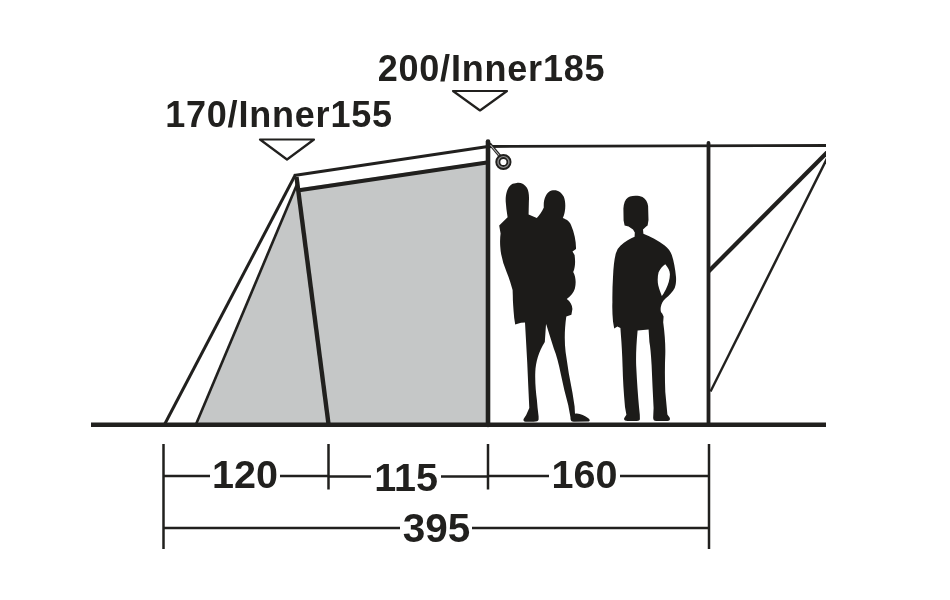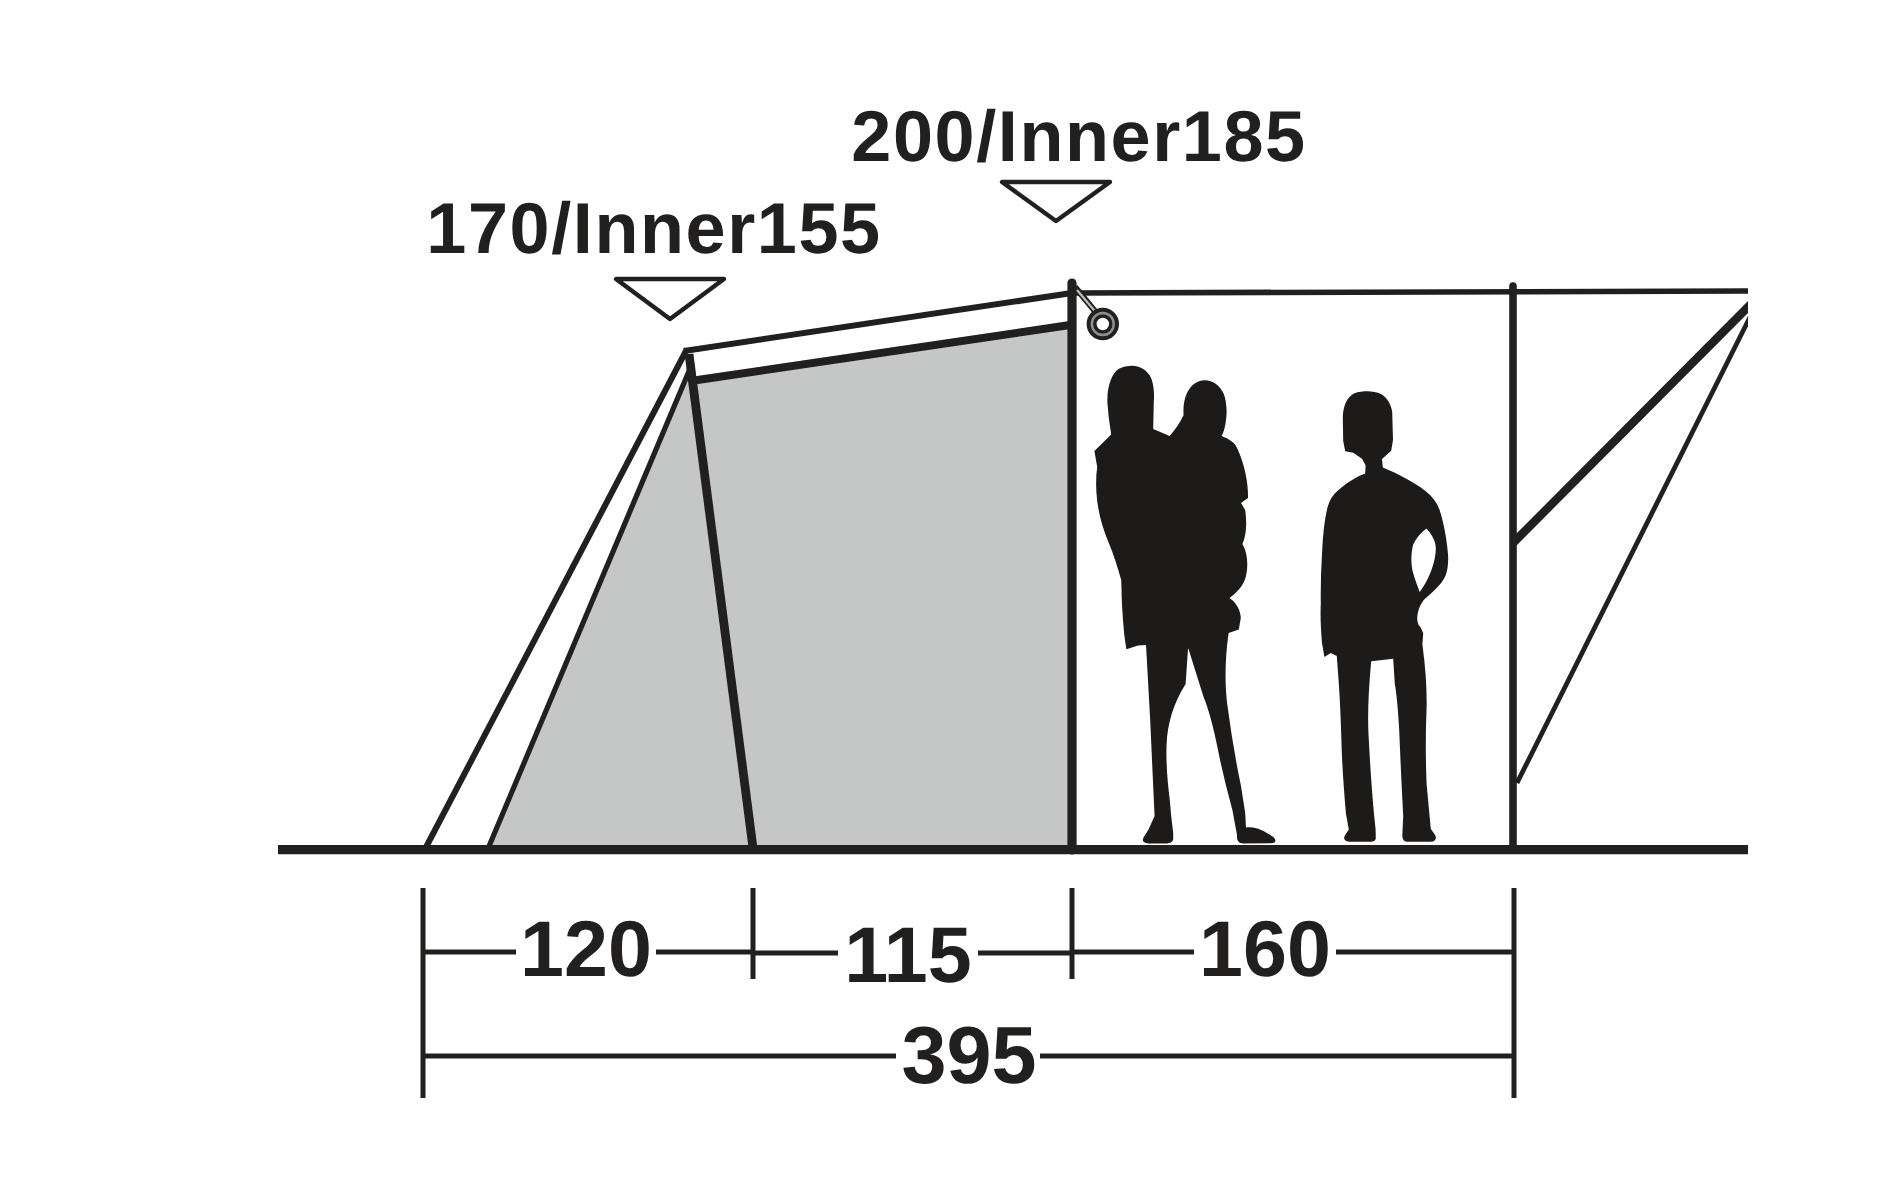--- a/index.html
+++ b/index.html
@@ -1,16 +1,16 @@
 <!DOCTYPE html>
 <html><head>
 <meta charset="utf-8">
 <style>
   html,body{margin:0;padding:0;background:#ffffff;}
-  .wrap{width:826px;height:600px;position:relative;overflow:hidden;background:#ffffff;padding-left:48px;}
+  .wrap{width:826px;height:600px;position:relative;overflow:hidden;background:#ffffff;}
   svg{display:block;}
   text{font-family:"Liberation Sans", sans-serif;font-weight:bold;fill:#21201e;}
 </style>
 </head>
 <body>
 
 <div class="wrap">
 <svg width="950" height="600" viewBox="0 0 950 600">
 
   <polygon points="196,424 298,183 300,188 486,161 486,424" fill="#c5c7c7" stroke="none"></polygon>

